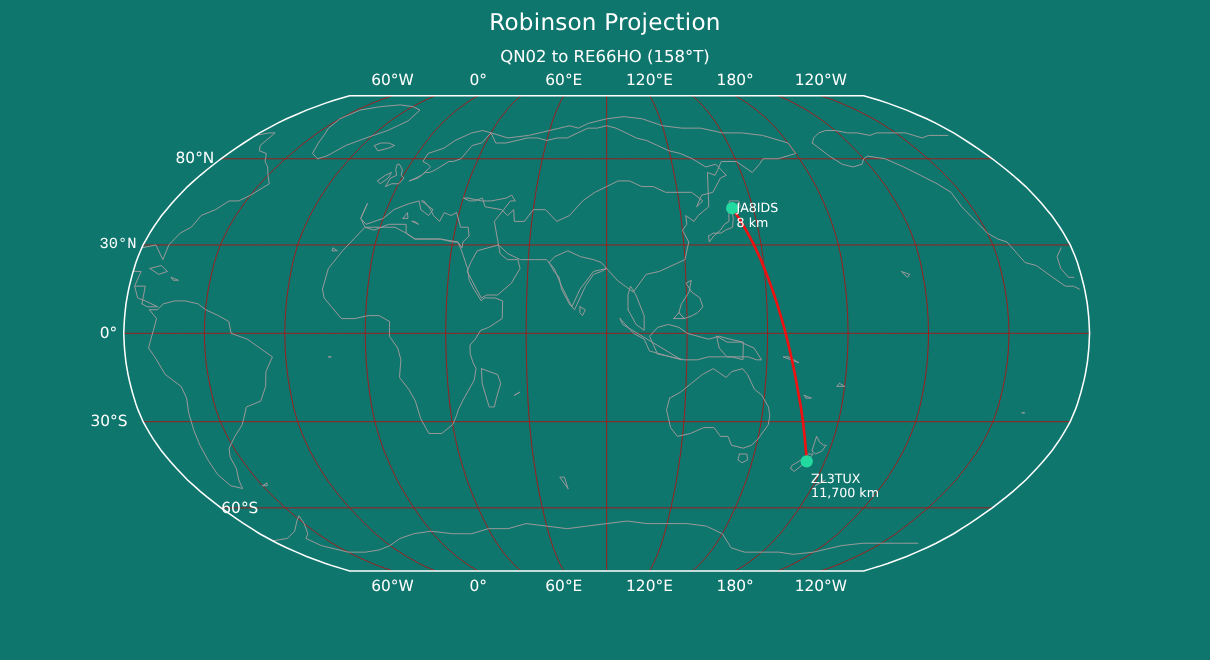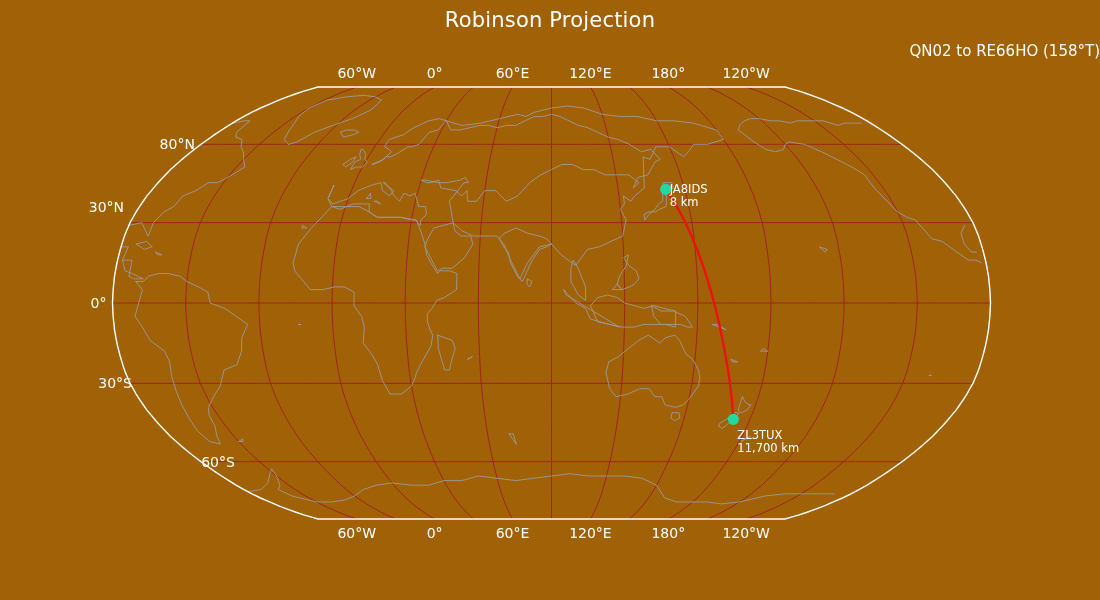--- a/index.html
+++ b/index.html
@@ -6,37 +6,37 @@
     margin: 0; padding: 0;
     background: #000000;
   }
   body {
     width: 1100px; height: 600px;
     overflow: hidden;
     font-family: "DejaVu Sans", sans-serif;
     color: #ffffff;
     position: relative;
   }
-  #root { position: relative; width: 1100px; height: 600px; background: #a16207; }
+  #root { position: relative; width: 1100px; height: 600px; background: #0f766e; }
 
   .title {
     position: absolute;
     left: 0; right: 0;
     top: 8px;
     text-align: center;
     font-size: 21px;
     color: #ffffff;
     letter-spacing: 0.2px;
     font-weight: 400;
   }
   .subtitle {
     position: absolute;
     left: 0; right: 0;
     top: 42px;
-    text-align: right;
+    text-align: center;
     font-size: 15px;
     color: #ffffff;
     font-weight: 400;
   }
 
   #mapsvg {
     position: absolute;
     left: 0; top: 0;
     width: 1100px; height: 600px;
     display: block;
@@ -158,19 +158,19 @@
       <div class="tick-label" style="left: 512.561px; top: 525px;">60°E</div>
       <div class="tick-label" style="left: 590.439px; top: 65px;">120°E</div>
       <div class="tick-label" style="left: 590.439px; top: 525px;">120°E</div>
       <div class="tick-label" style="left: 668.318px; top: 65px;">180°</div>
       <div class="tick-label" style="left: 668.318px; top: 525px;">180°</div>
       <div class="tick-label" style="left: 746.197px; top: 65px;">120°W</div>
       <div class="tick-label" style="left: 746.197px; top: 525px;">120°W</div>
       <div class="tick-label" style="left: 356.803px; top: 65px;">60°W</div>
       <div class="tick-label" style="left: 356.803px; top: 525px;">60°W</div>
       <div class="tick-label lat" style="left: 194.915px; top: 144.326px;">80°N</div>
-      <div class="tick-label lat" style="left: 124.06px; top: 207px;">30°N</div>
+      <div class="tick-label lat" style="left: 124.06px; top: 222px; font-family: Liberation Mono, monospace;">30°N</div>
       <div class="tick-label lat" style="left: 106.5px; top: 303px;">0°</div>
-      <div class="tick-label lat" style="left: 132px; top: 383.352px;">30°S</div>
+      <div class="tick-label lat" style="left: 116px; top: 383.352px;">30°S</div>
       <div class="tick-label lat" style="left: 194.915px; top: 461.674px; margin-left: 40px;">60°S</div>
     </div>
 
 </div>
 
 </body></html>

